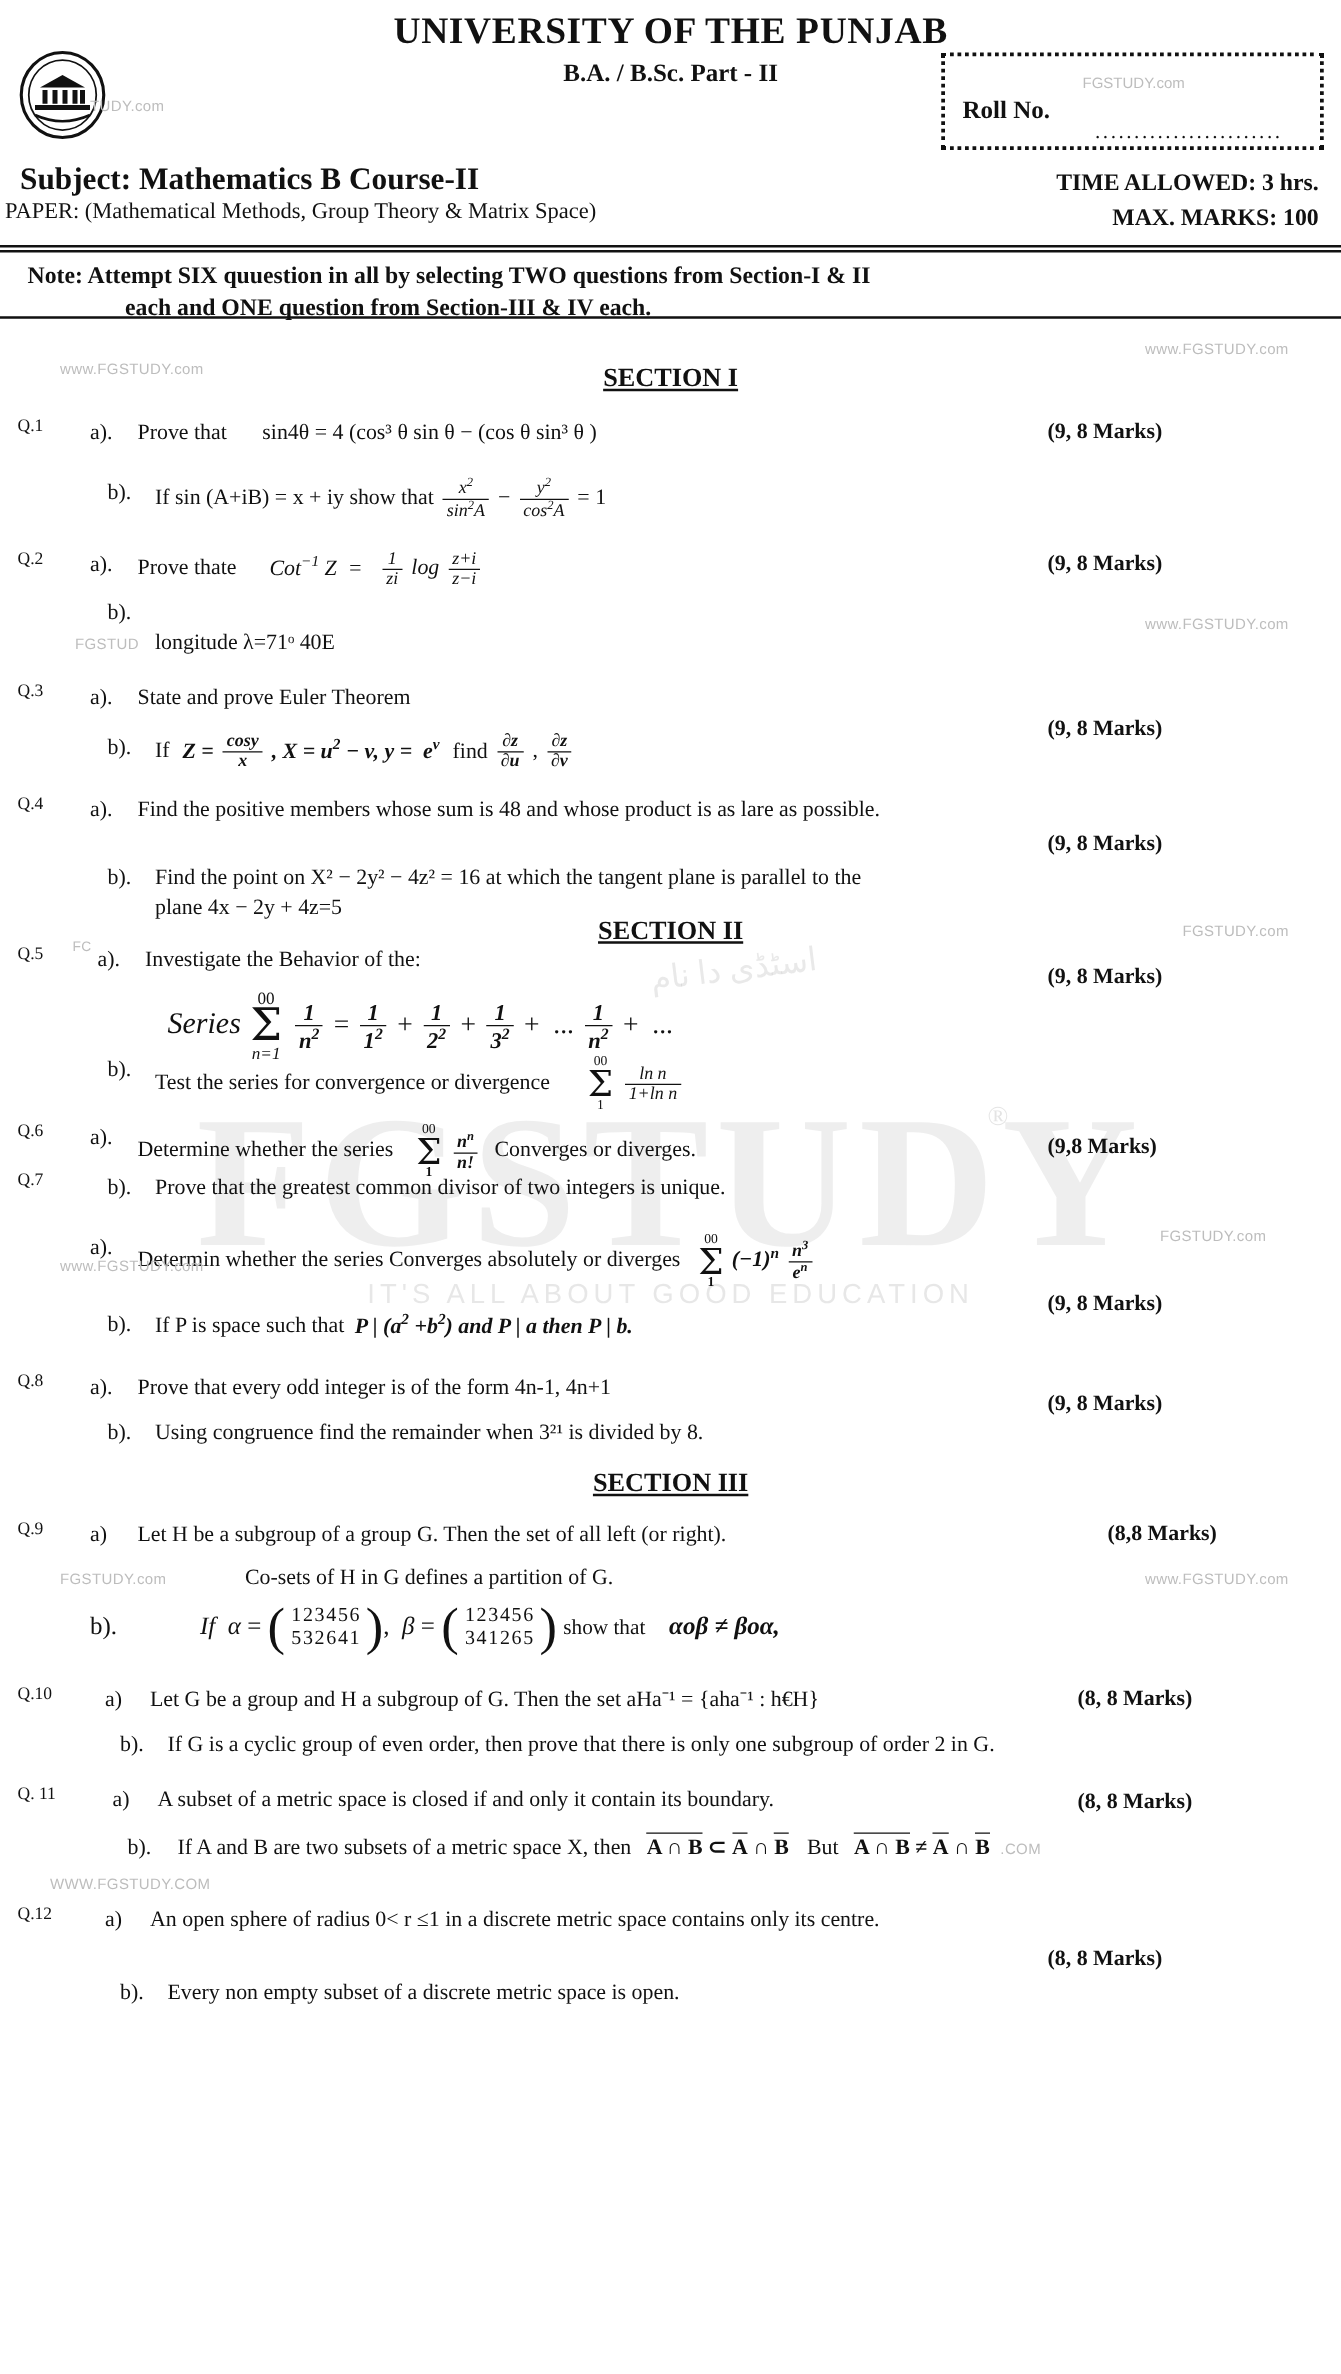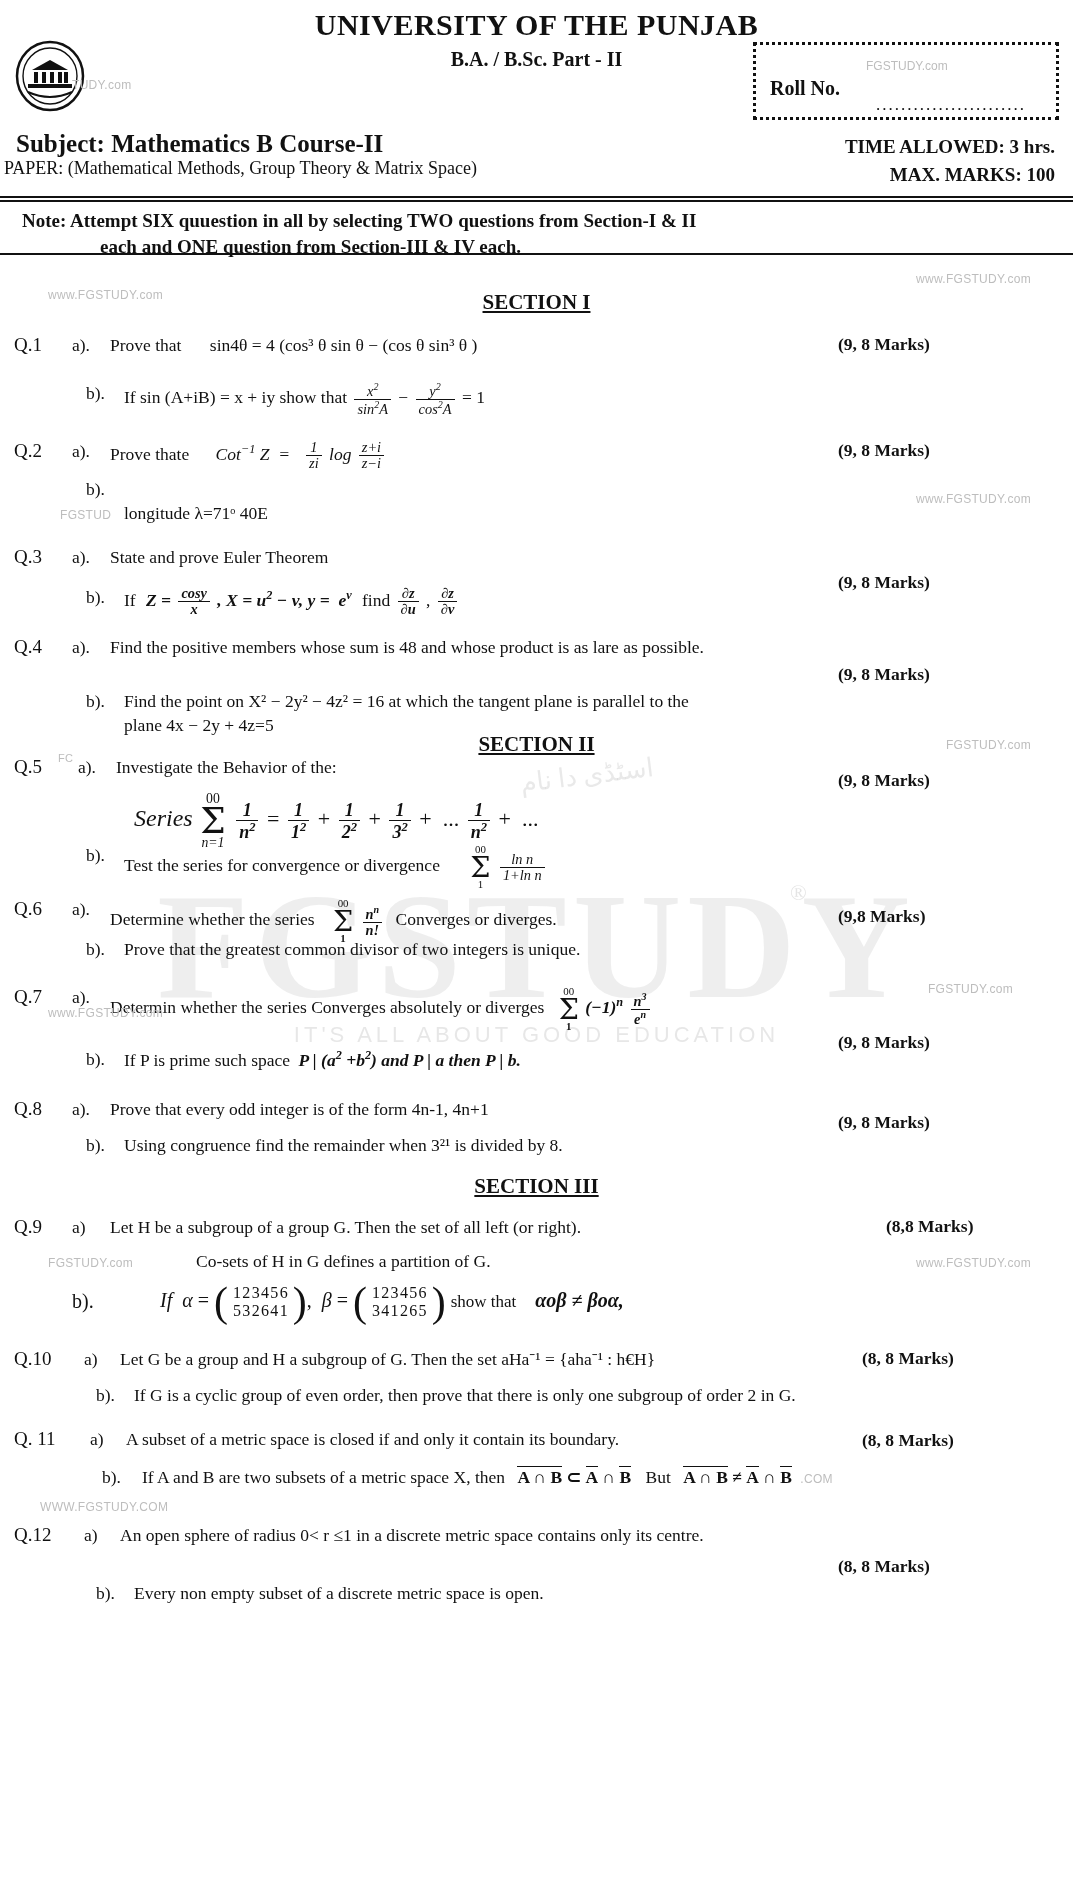--- a/index.html
+++ b/index.html
@@ -63,21 +63,21 @@
   .note{position:absolute;top:208px;left:22px;width:1030px;font-size:19px;font-weight:bold;line-height:1.35;}
   .note .lbl{display:inline-block;}
   .note .body{display:inline;}
   .note .l2{display:block;padding-left:78px;}
 
   
   .sec-title{position:absolute;width:1073px;left:0;text-align:center;font-size:21px;font-weight:bold;text-decoration:underline;}
 
   
   .q{position:absolute;font-size:17.5px;line-height:1.3;}
-  .qn{position:absolute;font-size:19px;font-family:Liberation Serif, serif;}
+  .qn{position:absolute;font-size:14px;font-family:Liberation Serif, serif;}
   .marks-r{position:absolute;font-size:17.5px;font-weight:bold;}
   .it{font-style:italic;}
   .bd{font-weight:bold;}
 
   
   .frac{display:inline-block;vertical-align:middle;text-align:center;font-size:.82em;line-height:1.05;margin:0 3px;}
   .frac .n{display:block;border-bottom:1.3px solid #111;padding:0 3px;}
   .frac .d{display:block;padding:0 3px;}
   .sum{display:inline-block;vertical-align:middle;text-align:center;font-size:.78em;line-height:1;margin:0 2px;}
   .sum .top{display:block;font-size:.8em;}
@@ -239,34 +239,34 @@
     <span>Determine whether the series</span>
     <span class="sum" style="margin-left:14px;"><span class="top">00</span><span class="sig">Σ</span><span class="bot bd">1</span></span>
     <span class="frac"><span class="n bd mathi">n<sup>n</sup></span><span class="d bd mathi">n!</span></span>
     <span style="margin-left:6px;">Converges or diverges.</span>
   </div>
   <div class="marks-r" style="left:838px;top:906px;">(9,8 Marks)</div>
 
   <div class="q" style="left:86px;top:938px;">b).</div>
   <div class="q" style="left:124px;top:938px;">Prove that the greatest common divisor of two integers is unique.</div>
 
-  <div class="qn" style="left:14px;top:986px;text-align:center;">Q.7</div>
+  <div class="qn" style="left:14px;top:937px;text-align:center;">Q.7</div>
   <div class="q" style="left:72px;top:986px;">a).</div>
   <div class="q" style="left:110px;top:986px;">
     <span>Determin whether the series Converges absolutely or diverges</span>
     <span class="sum" style="margin-left:10px;"><span class="top">00</span><span class="sig">Σ</span><span class="bot bd">1</span></span>
     <span class="bd mathi">(−1)<sup>n</sup></span>
     <span class="frac"><span class="n bd mathi">n<sup>3</sup></span><span class="d bd mathi">e<sup>n</sup></span></span>
   </div>
   <div class="wm" style="left:48px;top:1006px;">www.FGSTUDY.com</div>
   <div class="wm" style="right:60px;top:982px;">FGSTUDY.com</div>
 
   <div class="q" style="left:86px;top:1048px;">b).</div>
   <div class="q" style="left:124px;top:1048px;">
-    <span>If P is prime such space</span>
+    <span>If P is space such that</span>
     <span class="bd mathi" style="margin-left:4px;">P | (a<sup>2</sup> +b<sup>2</sup>) and P | a then P | b.</span>
   </div>
   <div class="marks-r" style="left:838px;top:1032px;">(9, 8 Marks)</div>
 
   <div class="qn" style="left:14px;top:1098px;">Q.8</div>
   <div class="q" style="left:72px;top:1098px;">a).</div>
   <div class="q" style="left:110px;top:1098px;">Prove that every odd integer is of the form 4n-1, 4n+1</div>
   <div class="marks-r" style="left:838px;top:1112px;">(9, 8 Marks)</div>
 
   <div class="q" style="left:86px;top:1134px;">b).</div>

